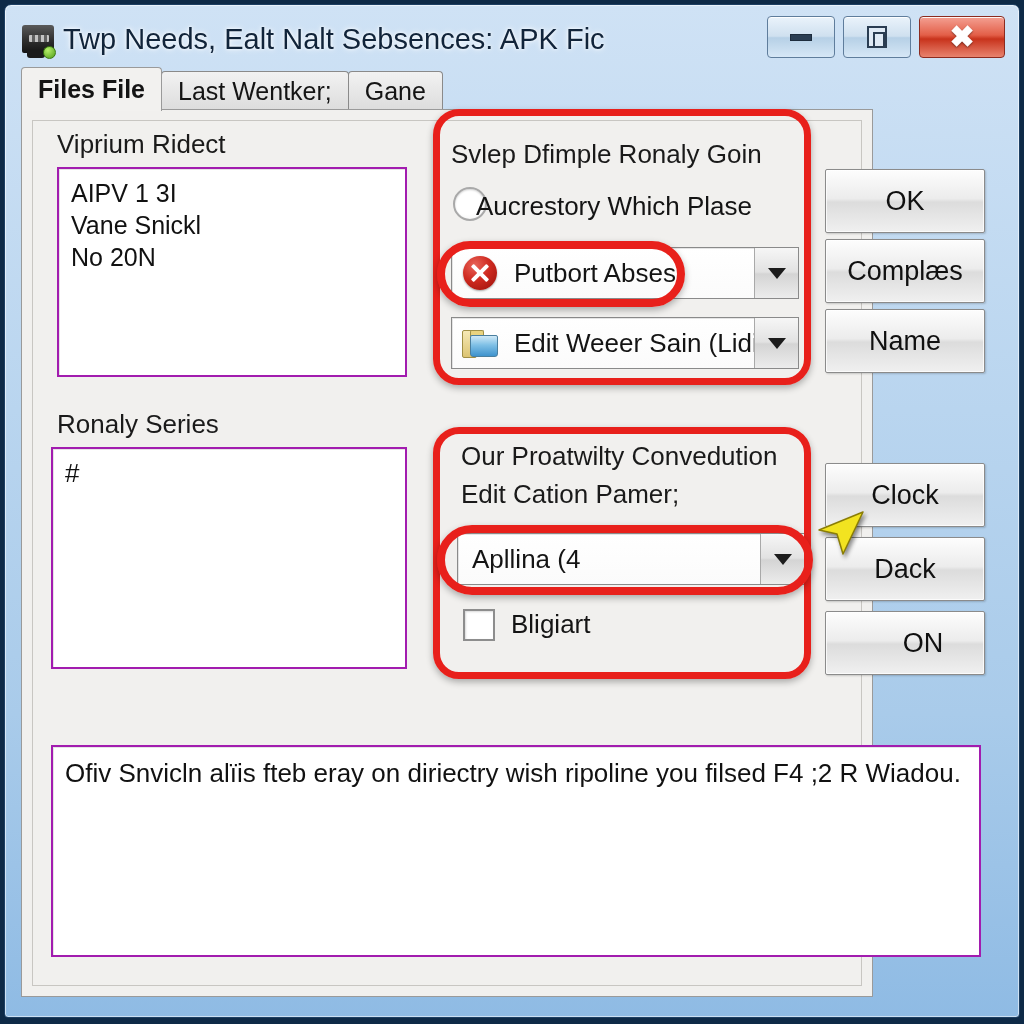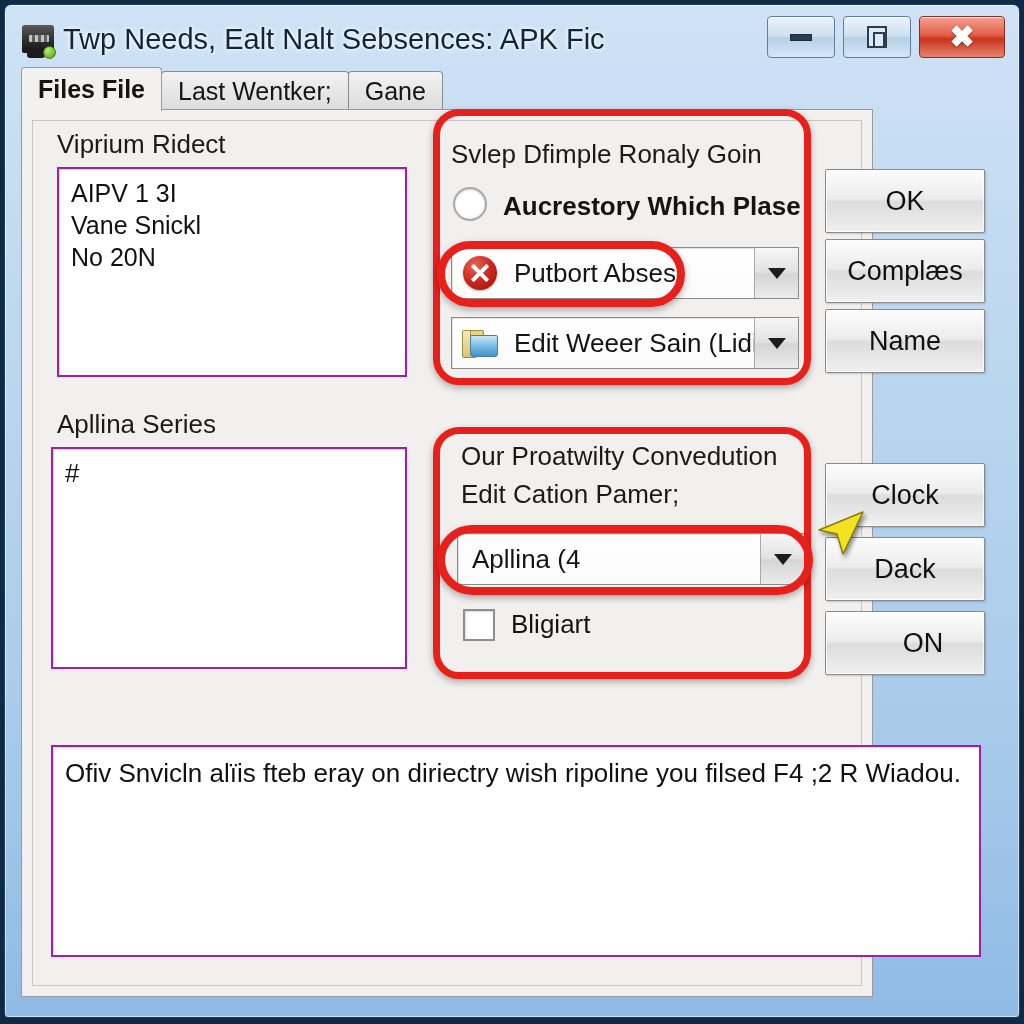--- a/index.html
+++ b/index.html
@@ -274,21 +274,21 @@
       <div class="grouplabel" style="left:24px; top:8px;">Viprium Ridect</div>
       <div class="fieldbox" style="left:24px; top:46px; width:350px; height:210px; padding-top:8px;">
         <div class="listline">AIPV 1 3I</div>
         <div class="listline">Vane Snickl</div>
         <div class="listline">No 20N</div>
       </div>
 
       <div class="grouplabel" style="left:418px; top:18px;">Svlep Dfimple Ronaly Goin</div>
 
       <div class="radio" style="left:420px; top:66px;"></div>
-      <div class="ctl-label" style="left:470px; top:70px;font-weight:bold;">Aucrestory Which Plase</div>
+      <div class="ctl-label" style="left:443px; top:70px;">Aucrestory Which Plase</div>
 
       <div class="combo" style="left:418px; top:126px; width:348px;">
         <div class="cicon">
           <div class="icon-xcircle"></div>
         </div>
         <div class="ctext">Putbort Abses</div>
         <div class="cbtn">
           <div class="arrow-dn"></div>
         </div>
       </div>
@@ -310,21 +310,21 @@
       <div class="btn" style="left:792px; top:48px;">
         <span>OK</span>
       </div>
       <div class="btn" style="left:792px; top:118px;">
         <span>Complæs</span>
       </div>
       <div class="btn" style="left:792px; top:188px;">
         <span>Name</span>
       </div>
 
-      <div class="grouplabel" style="left:24px; top:288px;">Apllina Series</div>
+      <div class="grouplabel" style="left:24px; top:288px;">Ronaly Series</div>
       <div class="fieldbox" style="left:18px; top:326px; width:356px; height:222px; padding-top:8px;">
         <div class="listline" style="font-size:26px;">#</div>
       </div>
 
       <div class="grouplabel" style="left:428px; top:320px;">Our Proatwilty Convedution</div>
       <div class="grouplabel" style="left:428px; top:358px;">Edit Cation Pamer;</div>
 
       <div class="combo" style="left:424px; top:412px; width:348px;">
         <div class="ctext">Apllina (4</div>
         <div class="cbtn">

